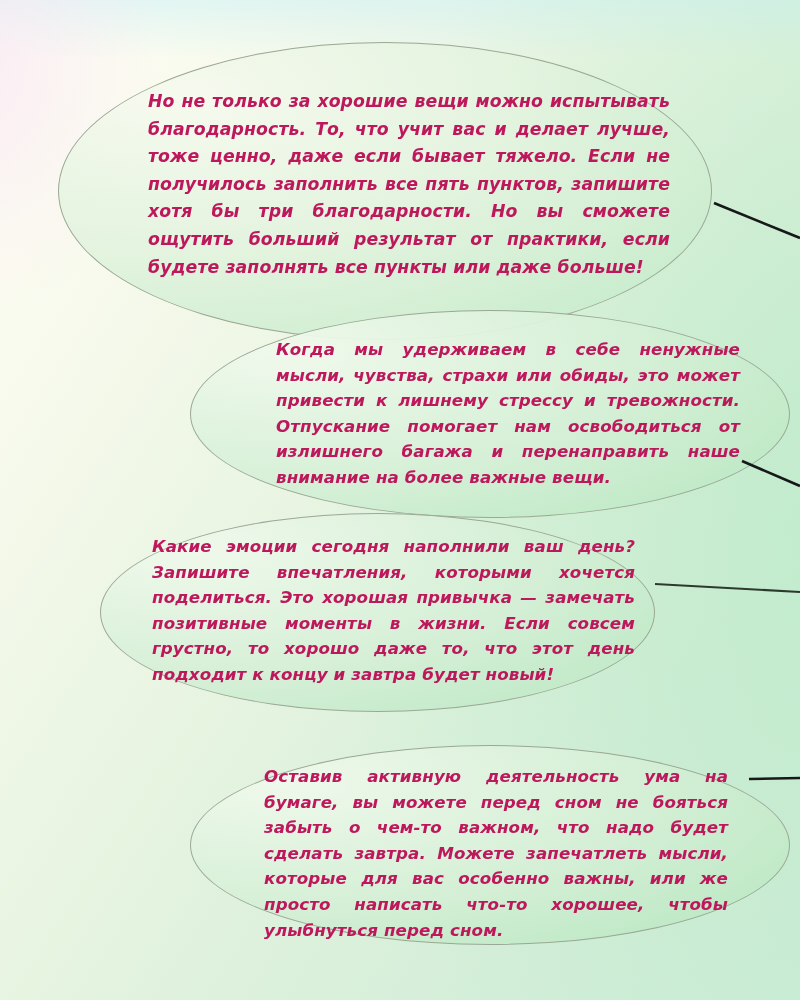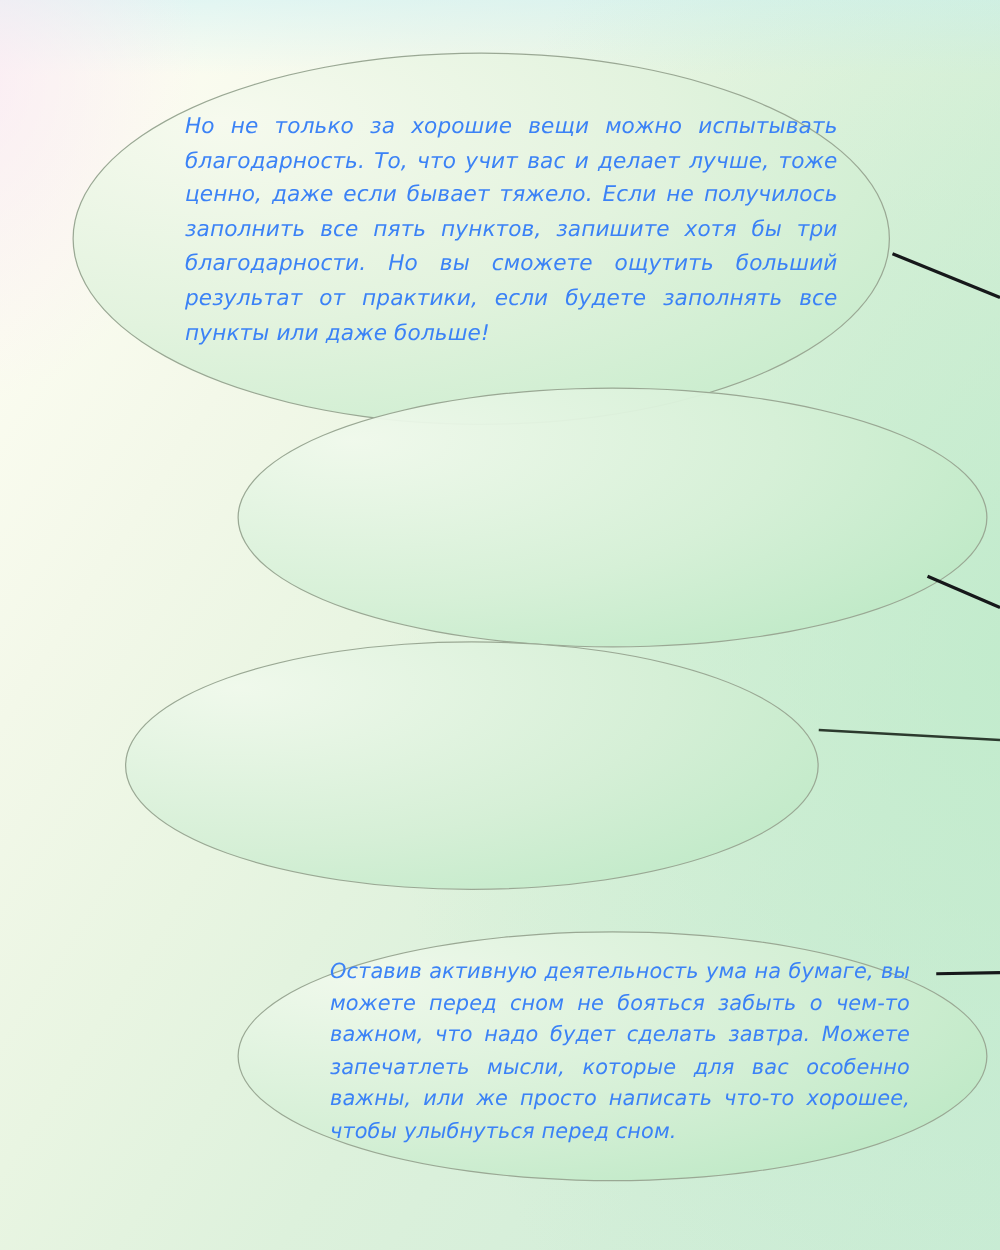--- a/index.html
+++ b/index.html
@@ -88,22 +88,22 @@
   .connectors {
     position: absolute;
     inset: 0;
     pointer-events: none;
   }
 
   
   .callout-text {
     position: absolute;
     font-style: italic;
-    font-weight: 400;
-    color: #3b82f6;
+    font-weight: 700;
+    color: #be185d;
     text-align: justify;
     text-justify: inter-word;
     letter-spacing: 0.1px;
     white-space: pre-line;
     -webkit-hyphens: none;
     hyphens: none;
   }
   .callout-text.t1 {
     left: 148px; top: 88px; width: 522px;
     font-size: 17.3px; line-height: 27.6px;
@@ -138,17 +138,19 @@
 
   <svg class="connectors" width="800" height="1000" viewBox="0 0 800 1000">
     <line x1="714" y1="203" x2="800" y2="238" stroke="#16181a" stroke-width="2.6" stroke-linecap="butt"></line>
     <line x1="742" y1="461" x2="800" y2="486" stroke="#16181a" stroke-width="2.6" stroke-linecap="butt"></line>
     <line x1="655" y1="584" x2="800" y2="592" stroke="#2c3a2e" stroke-width="2.1" stroke-linecap="butt"></line>
     <line x1="749" y1="779" x2="800" y2="778" stroke="#16181a" stroke-width="2.6" stroke-linecap="butt"></line>
   </svg>
 
   <div class="callout-text t1">Но не только за хорошие вещи можно испытывать благодарность. То, что учит вас и делает лучше, тоже ценно, даже если бывает тяжело. Если не получилось заполнить все пять пунктов, запишите хотя бы три благодарности. Но вы сможете ощутить больший результат от практики, если будете заполнять все пункты или даже больше!</div>
 
+  <div class="callout-text t2">Когда мы удерживаем в себе ненужные мысли, чувства, страхи или обиды, это может привести к лишнему стрессу и тревожности. Отпускание помогает нам освободиться от излишнего багажа и перенаправить наше внимание на более важные вещи.</div>
 
+  <div class="callout-text t3">Какие эмоции сегодня наполнили ваш день? Запишите впечатления, которыми хочется поделиться. Это хорошая привычка — замечать позитивные моменты в жизни. Если совсем грустно, то хорошо даже то, что этот день подходит к концу и завтра будет новый!</div>
 
   <div class="callout-text t4">Оставив активную деятельность ума на бумаге, вы можете перед сном не бояться забыть о чем-то важном, что надо будет сделать завтра. Можете запечатлеть мысли, которые для вас особенно важны, или же просто написать что-то хорошее, чтобы улыбнуться перед сном.</div>
 
 </div>
 
 </body></html>

